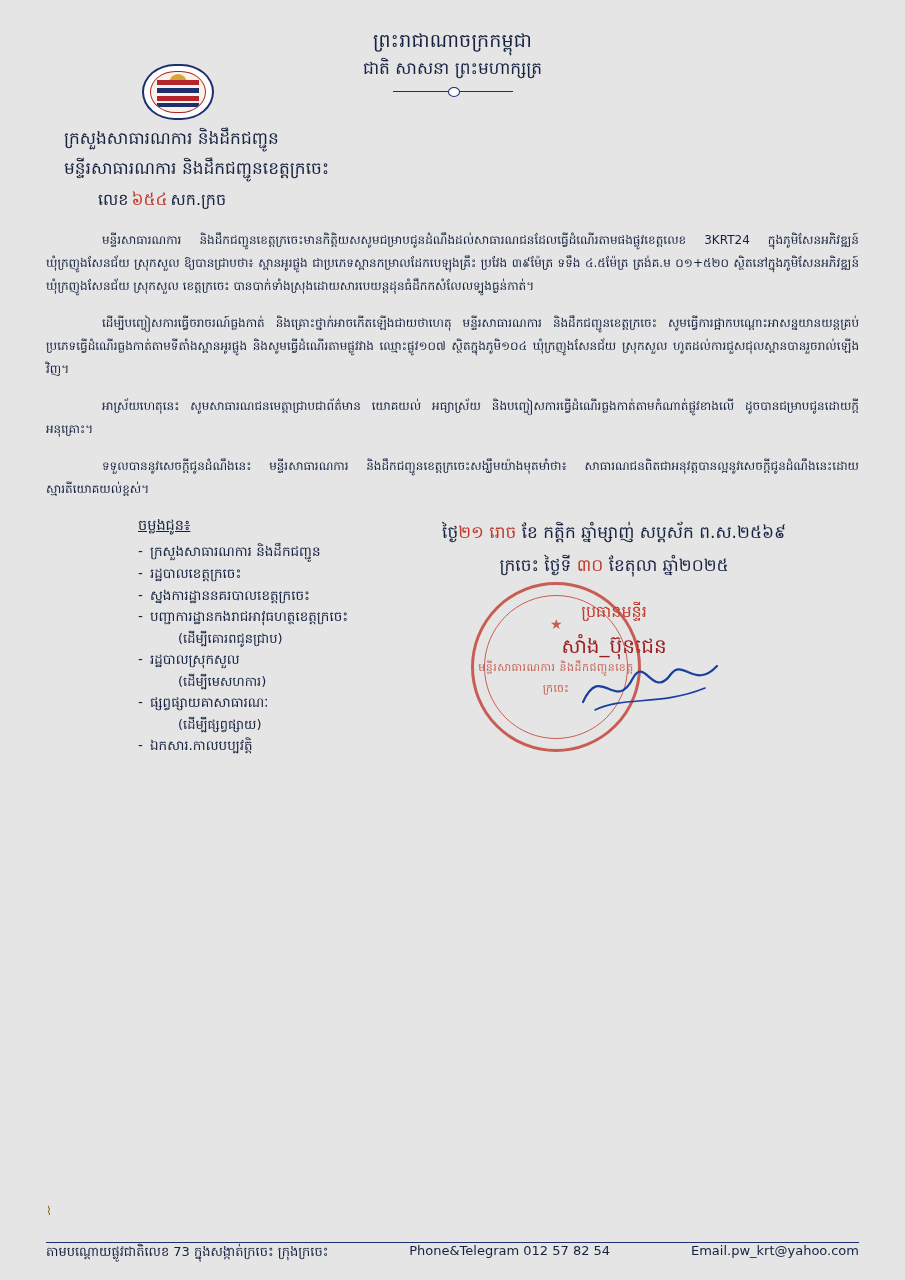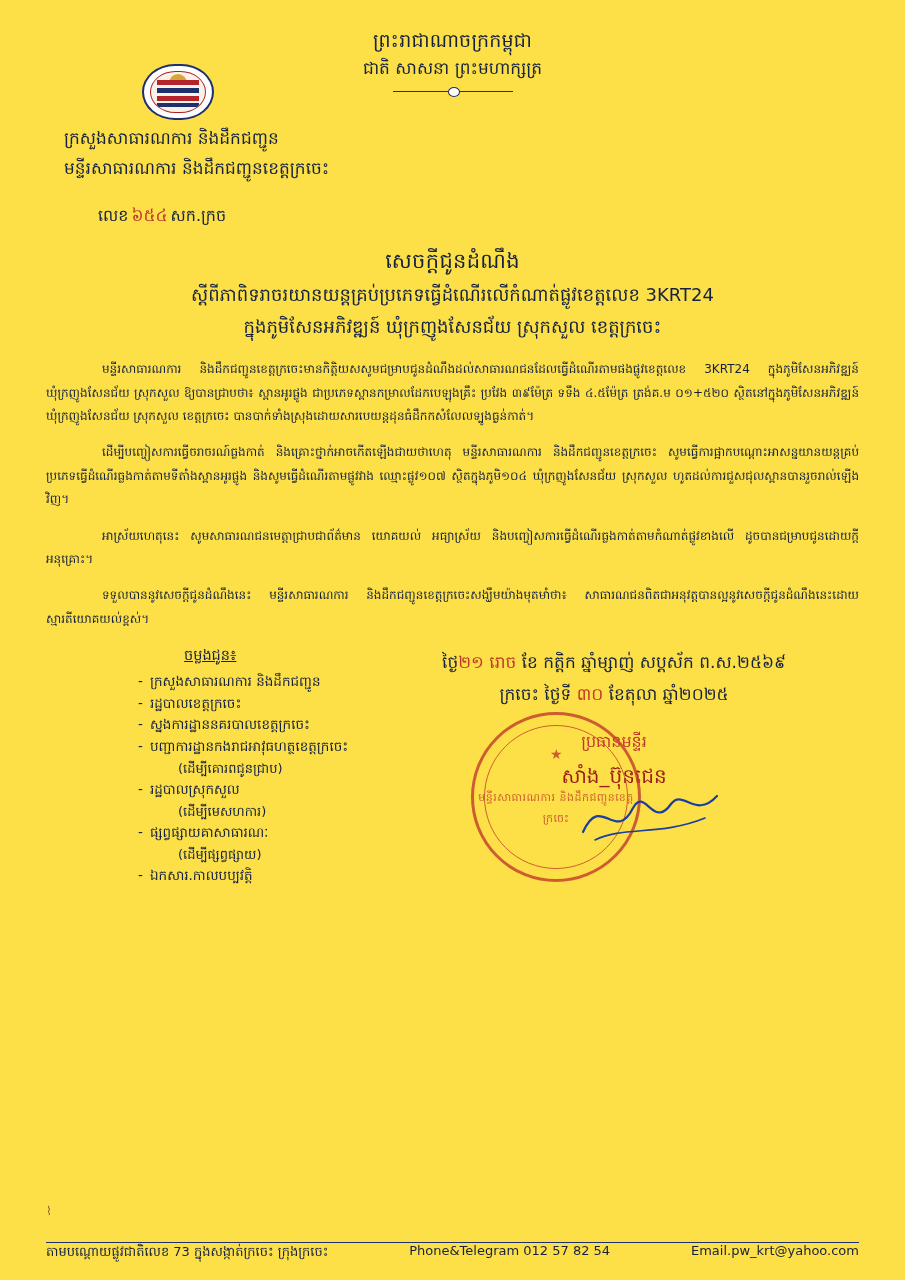--- a/index.html
+++ b/index.html
@@ -10,21 +10,21 @@
   body {
     width: 905px; height: 1280px;
     position: relative;
     font-family: "DejaVu Sans", "Liberation Sans", sans-serif;
     color: #15213f;
     overflow: hidden;
   }
   .page {
     position: absolute;
     inset: 0;
-    background: #fde047;
+    background: #e5e5e5;
     padding: 26px 46px 0 46px;
   }
 
   
   .hdr {
     position: relative;
     text-align: center;
     min-height: 96px;
   }
   .hdr-line1 {
@@ -91,21 +91,21 @@
   }
 
   
   .ministry {
     margin-top: 2px;
     padding-left: 18px;
     font-size: 17px;
     line-height: 1.75;
   }
   .refline {
-    margin-top: 20px;
+    margin-top: 4px;
     padding-left: 52px;
     font-size: 16px;
   }
   .refnum {
     color: #c0392b;
     font-size: 17px;
     padding: 0 3px;
   }
 
   
@@ -143,21 +143,20 @@
   .cc {
     position: absolute;
     left: 92px; top: 0;
     width: 300px;
     font-size: 13.5px;
     line-height: 1.62;
   }
   .cc-title {
     font-size: 14.5px;
     text-decoration: underline;
-    margin-left: 46px;
     margin-bottom: 3px;
   }
   .cc li {
     list-style: none;
     position: relative;
     padding-left: 12px;
   }
   .cc li::before {
     content: "-";
     position: absolute; left: 0; top: 0;
@@ -270,25 +269,20 @@
   </div>
 
   <div class="ministry">
     <div>ក្រសួងសាធារណការ និងដឹកជញ្ជូន</div>
     <div>មន្ទីរសាធារណការ និងដឹកជញ្ជូនខេត្តក្រចេះ</div>
   </div>
   <div class="refline">
     <span>លេខ</span><span class="refnum">៦៥៤</span><span>សក.ក្រច</span>
   </div>
 
-  <div class="titleblock">
-    <div class="doc-title">សេចក្តីជូនដំណឹង</div>
-    <div class="doc-sub1">ស្តីពីភាពិទរាចរយានយន្តគ្រប់ប្រភេទធ្វើដំណើរលើកំណាត់ផ្លូវខេត្តលេខ 3KRT24</div>
-    <div class="doc-sub2">ក្នុងភូមិសែនអភិវឌ្ឍន៍ ឃុំក្រញូងសែនជ័យ ស្រុកសួល ខេត្តក្រចេះ</div>
-  </div>
 
   <div class="body-text">
     <p>មន្ទីរសាធារណការ និងដឹកជញ្ជូនខេត្តក្រចេះមានកិត្តិយសសូមជម្រាបជូនដំណឹងដល់សាធារណជនដែលធ្វើដំណើរតាមផងផ្លូវខេត្តលេខ 3KRT24 ក្នុងភូមិសែនអភិវឌ្ឍន៍ ឃុំក្រញូងសែនជ័យ ស្រុកសួល ឱ្យបានជ្រាបថា៖ ស្ពានអូរផ្លូង ជាប្រភេទស្ពានកម្រាលដែកបេឡុងគ្រឹះ ប្រវែង ៣៩ម៉ែត្រ ទទឹង ៤.៥ម៉ែត្រ ត្រង់គ.ម ០១+៥២០ ស្ថិតនៅក្នុងភូមិសែនអភិវឌ្ឍន៍ ឃុំក្រញូងសែនជ័យ ស្រុកសួល ខេត្តក្រចេះ បានបាក់ទាំងស្រុងដោយសារបេយន្តដុនធំដឹកកសំលែលទ្បូងធ្ងន់កាត់។</p>
     <p>ដើម្បីបញ្ចៀសការធ្វើចរាចរណ៍ធ្លងកាត់ និងគ្រោះថ្នាក់អាចកើតឡើងជាយថាហេតុ មន្ទីរសាធារណការ និងដឹកជញ្ជូនខេត្តក្រចេះ សូមធ្វើការផ្អាកបណ្ដោះអាសន្នយានយន្តគ្រប់ប្រភេទធ្វើដំណើរធ្លងកាត់តាមទីតាំងស្ពានអូរផ្លូង និងសូមធ្វើដំណើរតាមផ្លូវវាង ឈ្មោះផ្លូវ១០៧ ស្ថិតក្នុងភូមិ១០៤ ឃុំក្រញូងសែនជ័យ ស្រុកសួល ហូតដល់ការជួសជុលស្ពានបានរួចរាល់ឡើងវិញ។</p>
     <p>អាស្រ័យហេតុនេះ សូមសាធារណជនមេត្តាជ្រាបជាព័ត៌មាន យោគយល់ អធ្យាស្រ័យ និងបញ្ចៀសការធ្វើដំណើរធ្លងកាត់តាមកំណាត់ផ្លូវខាងលើ ដូចបានជម្រាបជូនដោយក្ដីអនុគ្រោះ។</p>
     <p>ទទួលបាននូវសេចក្តីជូនដំណឹងនេះ មន្ទីរសាធារណការ និងដឹកជញ្ជូនខេត្តក្រចេះសង្ឃឹមយ៉ាងមុតមាំថា៖ សាធារណជនពិតជាអនុវត្តបានល្អនូវសេចក្តីជូនដំណឹងនេះដោយស្មារតីយោគយល់ខ្ពស់។</p>
   </div>
 
   <div class="lower">
 

